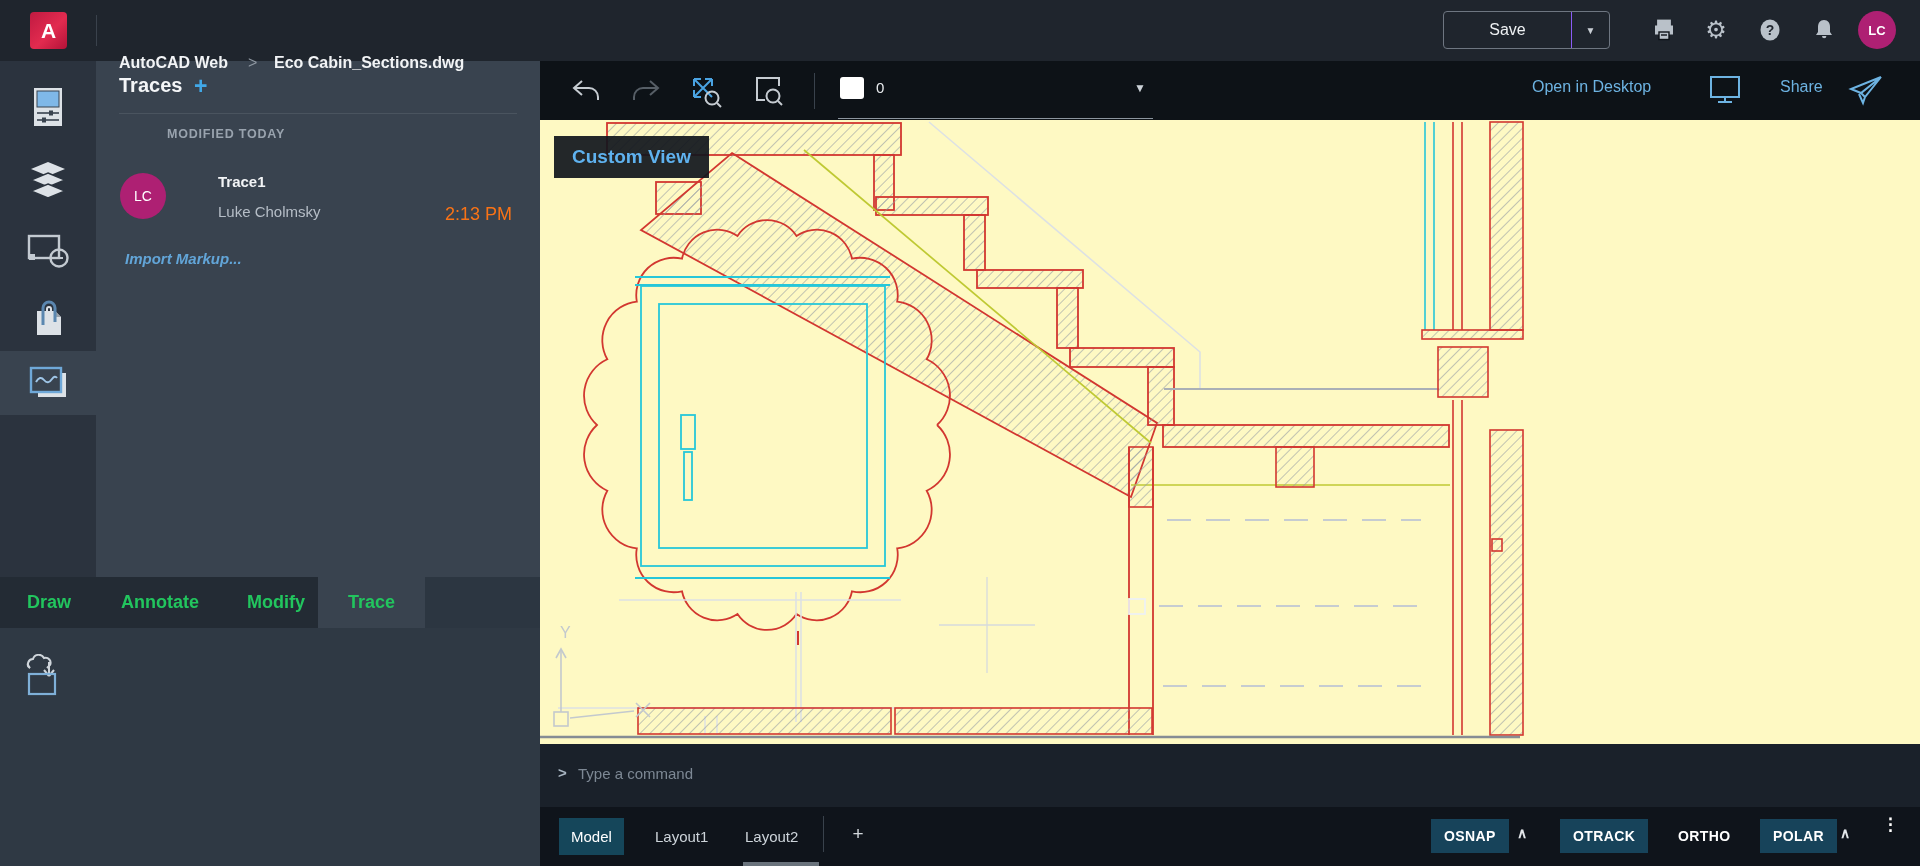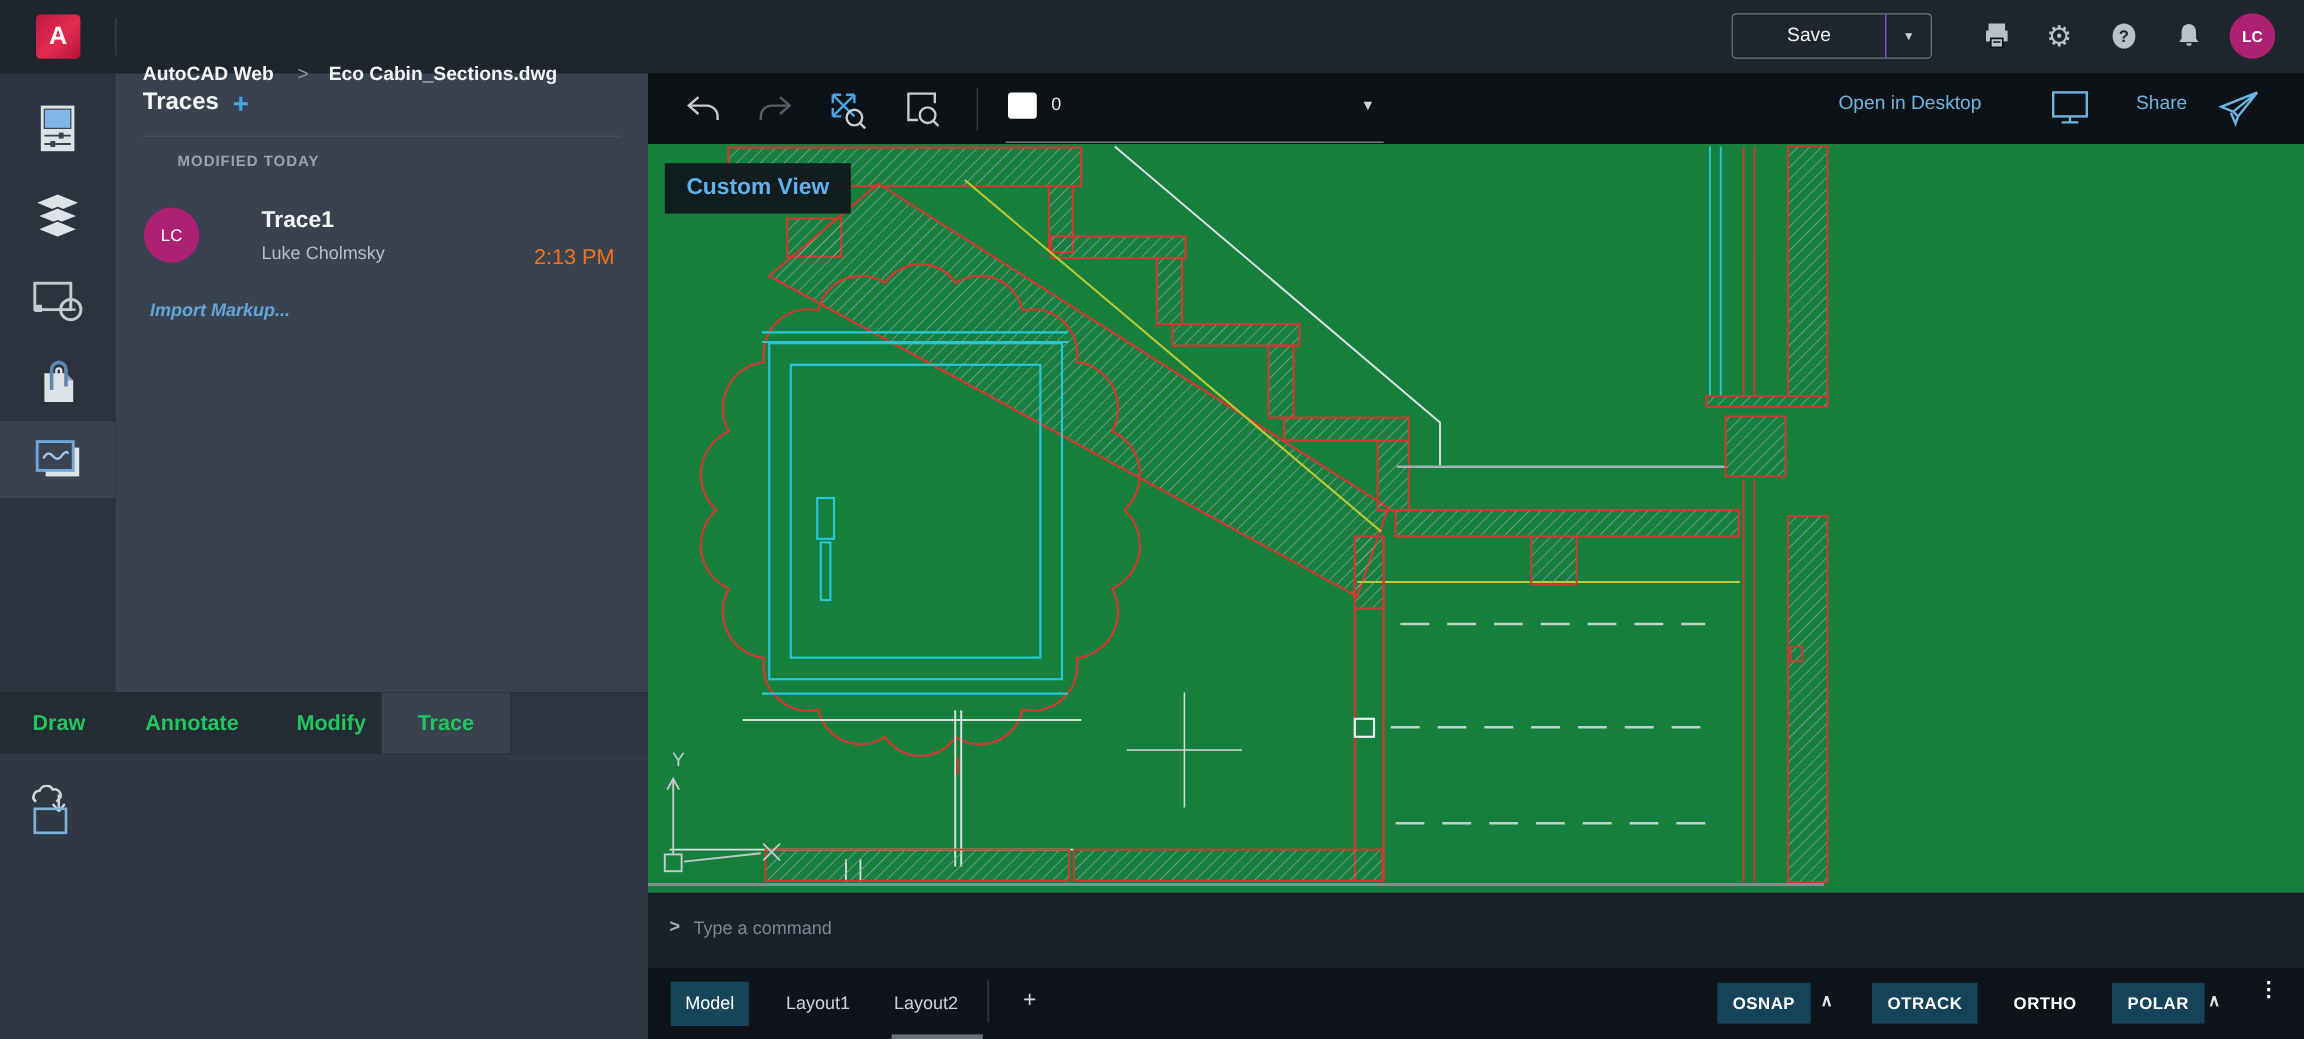--- a/index.html
+++ b/index.html
@@ -27,25 +27,25 @@
   
   #rail { position:absolute; left:0; top:61px; width:96px; height:516px; background:#2b333e; z-index:20; }
   .rail-item { position:absolute; left:0; width:96px; height:64px; display:flex; align-items:center; justify-content:center; cursor:pointer; }
   .rail-item.sel { background:#39434f; }
 
   
   #panel { position:absolute; left:96px; top:61px; width:444px; height:516px; background:#39434f; z-index:20; }
   #panel-title { position:absolute; left:23px; top:13px; color:#f4f6f8; font-size:20px; font-weight:600; }
   #panel-plus { position:absolute; left:98px; top:12px; color:#41a8e8; font-size:23px; font-weight:600; cursor:pointer; }
   #panel-hr { position:absolute; left:23px; top:52px; width:398px; height:1px; background:#4a545f; }
-  #section-label { position:absolute; left:20px; top:66px; color:#99a3ae; font-size:12.5px; font-weight:bold; letter-spacing:.8px;padding-left:32px; }
+  #section-label { position:absolute; left:39px; top:66px; color:#99a3ae; font-size:12.5px; font-weight:bold; letter-spacing:.8px;padding-left:32px; }
   #trace-item { position:absolute; left:0px; top:102px; width:444px; height:66px; cursor:pointer; }
   #trace-avatar { position:absolute; left:24px; top:10px; width:46px; height:46px; border-radius:50%;
     background:#ae2073; color:#fff; font-size:14px; display:flex; align-items:center; justify-content:center; }
-  #trace-name { position:absolute; left:122px; top:10px; color:#f2f4f6; font-size:19px; font-weight:bold; }
+  #trace-name { position:absolute; left:122px; top:10px; color:#f2f4f6; font-size:15px; font-weight:bold; }
   #trace-author { position:absolute; left:122px; top:40px; color:#b6bec7; font-size:15px; }
   #trace-time { position:absolute; right:28px; top:41px; color:#f97316; font-size:18px; }
   #import-link { position:absolute; left:29px; top:189px; color:#62a5d8; font-size:15px; font-weight:600; cursor:pointer;font-style:italic; }
 
   
   #panel-tabs { position:absolute; left:0; top:577px; width:540px; height:51px; background:#232b34; z-index:20; }
   #panel-tabs .seg-right { position:absolute; left:425px; top:0; width:115px; height:51px; background:#2c3641; }
   .ptab { position:absolute; top:0; height:51px; display:flex; align-items:center; justify-content:center;
     color:#22c55e; font-size:18px; font-weight:700; cursor:pointer; }
   .ptab.active { background:#39434f; }
@@ -60,21 +60,21 @@
   #layer-ctl { position:absolute; left:298px; top:10px; width:317px; height:40px; cursor:pointer; }
   #layer-swatch { position:absolute; left:2px; top:6px; width:24px; height:22px; background:#fff; border-radius:3px; }
   #layer-value { position:absolute; left:38px; top:8px; color:#e8ebee; font-size:15px; }
   #layer-underline { position:absolute; left:0px; top:47px; width:315px; height:1px; background:#8c959e; }
   #layer-caret { position:absolute; left:296px; top:10px; color:#ccd2d8; font-size:12px; }
   #open-desktop { position:absolute; left:992px; top:17px; color:#6db3e2; font-size:16px; cursor:pointer; }
   #monitor-icon { position:absolute; left:1168px; top:13px; cursor:pointer; }
   #share-label { position:absolute; left:1240px; top:17px; color:#6db3e2; font-size:16px; cursor:pointer; }
   #plane-icon { position:absolute; left:1308px; top:12px; cursor:pointer; }
 
-  #drawing { position:absolute; left:0; top:59px; width:1380px; height:624px; background:#15803d; overflow:hidden; }
+  #drawing { position:absolute; left:0; top:59px; width:1380px; height:624px; background:#fef9c3; overflow:hidden; }
   #view-badge { position:absolute; left:14px; top:16px; height:42px; padding:0 18px; background:rgba(16,21,28,.92);
     color:#5fb2ef; font-size:19px; font-weight:600; display:flex; align-items:center; z-index:5; }
   #dwg-svg { position:absolute; left:0; top:0; }
 
   
   #command-bar { position:absolute; left:0; top:683px; width:1380px; height:63px; background:#1a212a; }
   #cmd-chevron { position:absolute; left:18px; top:20px; color:#a9b6c2; font-size:15px; font-weight:bold; }
   #cmd-placeholder { position:absolute; left:38px; top:21px; color:#7d8894; font-size:15px; }
 
   

